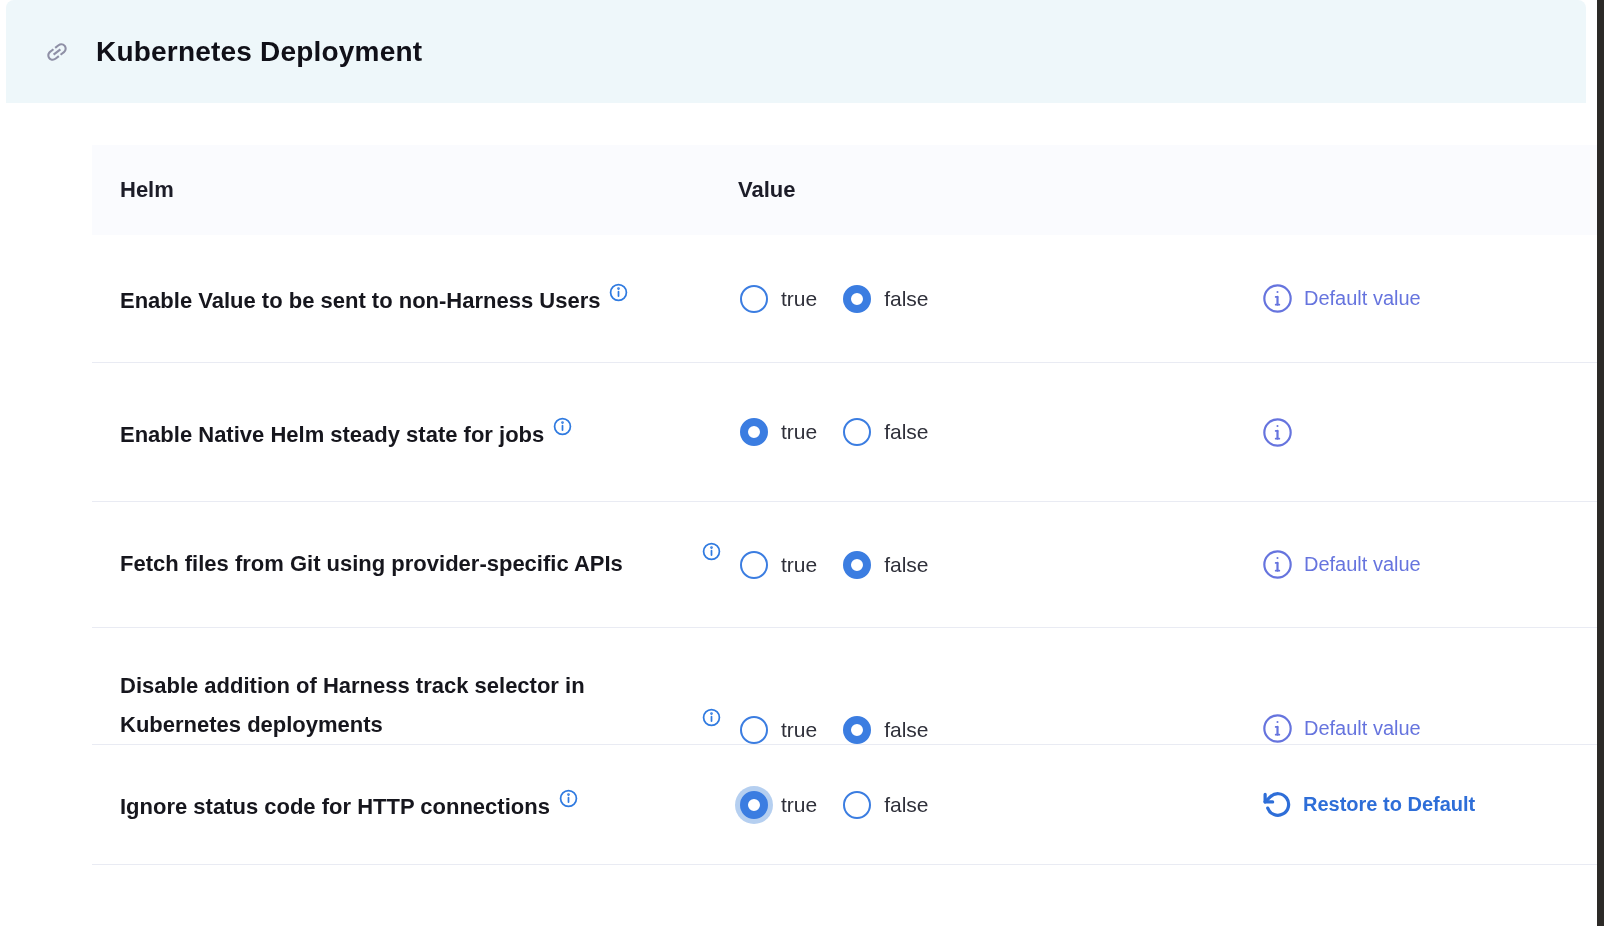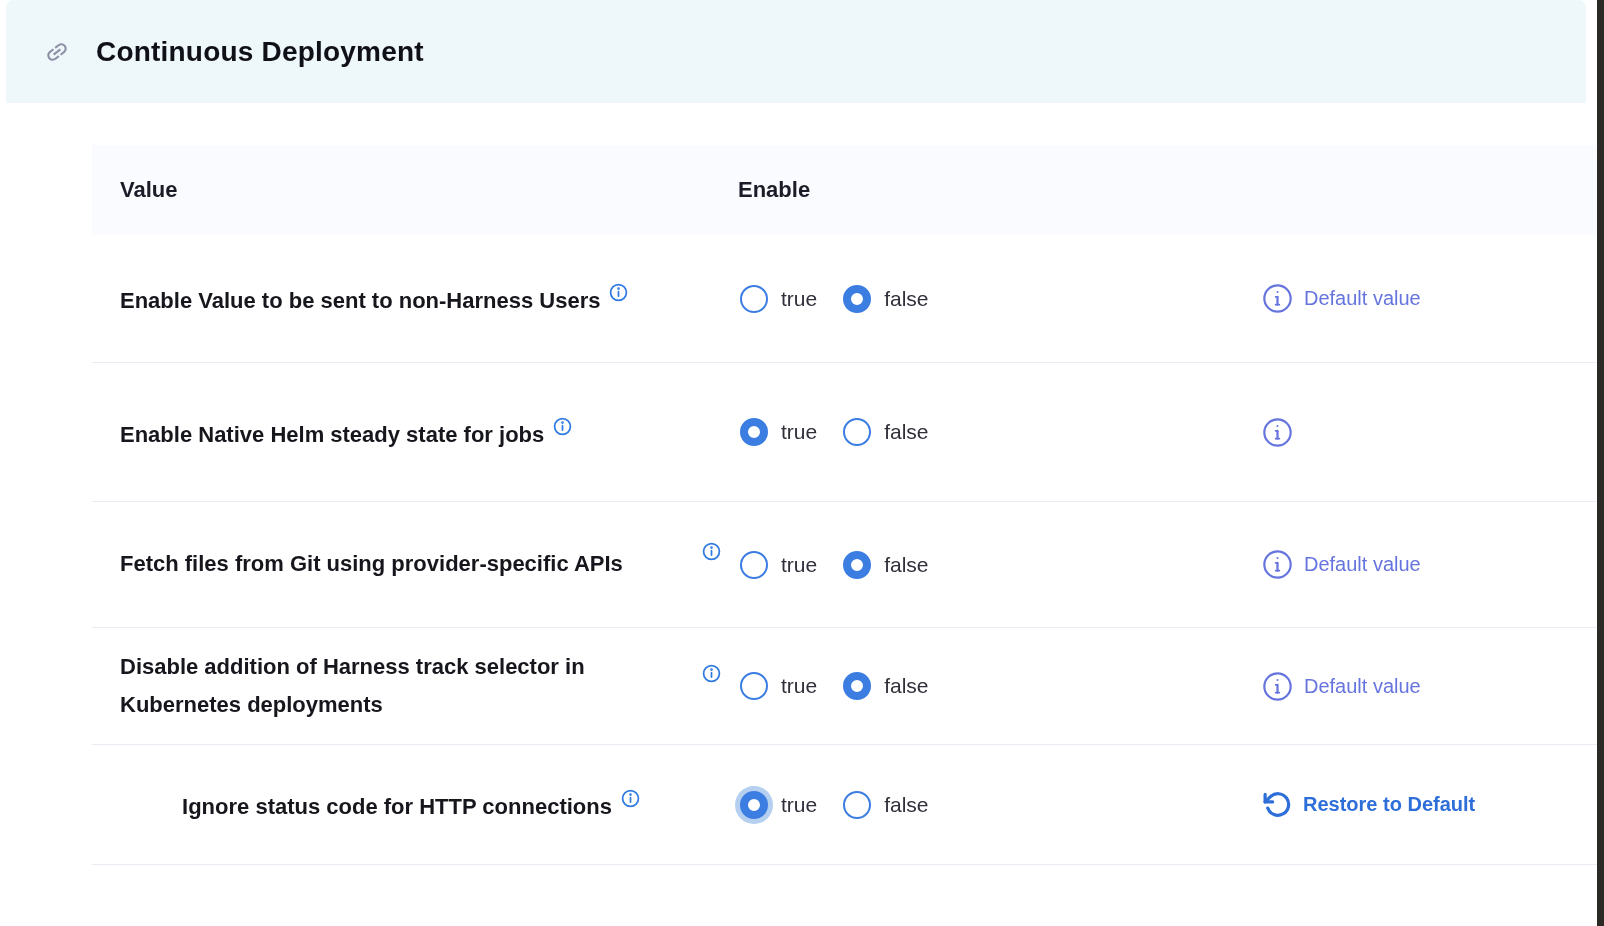--- a/index.html
+++ b/index.html
@@ -76,22 +76,22 @@
   }
 
   .row {
     display: flex;
     align-items: center;
     border-bottom: 1px solid #e9ebf3;
   }
   .row:nth-child(1) { min-height: 128px; }
   .row:nth-child(2) { min-height: 139px; }
   .row:nth-child(3) { min-height: 126px; }
-  .row:nth-child(4) { min-height: 117px; }
-  .row:nth-child(5) { min-height: 120px; text-align: center; }
+  .row:nth-child(4) { min-height: 117px; align-items: flex-end; }
+  .row:nth-child(5) { min-height: 120px; }
 
   .cell-name {
     flex: 0 0 610px;
     padding-left: 28px;
     font-size: 22px;
     font-weight: 700;
     line-height: 1.75;
     color: #16161d;
   }
   .cell-name .name-text { display: inline; }
@@ -162,27 +162,27 @@
 <body>
 
 <div class="screen">
 
   <div class="header-band">
     <span class="link-icon">
       <svg width="26" height="26" viewBox="0 0 24 24" style="transform: rotate(-38deg);">
         <path fill="currentColor" d="M3.9 12c0-1.71 1.39-3.1 3.1-3.1h4V7H7c-2.76 0-5 2.24-5 5s2.24 5 5 5h4v-1.9H7c-1.71 0-3.1-1.39-3.1-3.1zM8 13h8v-2H8v2zm9-6h-4v1.9h4c1.71 0 3.1 1.39 3.1 3.1s-1.39 3.1-3.1 3.1h-4V17h4c2.76 0 5-2.24 5-5s-2.24-5-5-5z"></path>
       </svg>
     </span>
-    <span class="page-title">Continuous Deployment</span>
+    <span class="page-title">Kubernetes Deployment</span>
   </div>
 
   <div class="settings-table">
     <div class="table-header">
-      <div class="th-name">Value</div>
-      <div class="th-value">Enable</div>
+      <div class="th-name">Helm</div>
+      <div class="th-value">Value</div>
     </div>
     <div id="table-body">
         <div class="row">
     <div class="cell-name">
       <span class="name-text">Enable Value to be sent to non-Harness Users</span><span class="info-icon inline-info show">
         <svg width="19" height="19" viewBox="0 0 24 24" fill="none" stroke="#2f7ae0" stroke-width="2.2" stroke-linecap="round">
           <circle cx="12" cy="12" r="10"></circle>
           <line x1="12" y1="11" x2="12" y2="16.5"></line>
           <circle cx="12" cy="7" r="0.6" fill="#2f7ae0"></circle>
         </svg>

